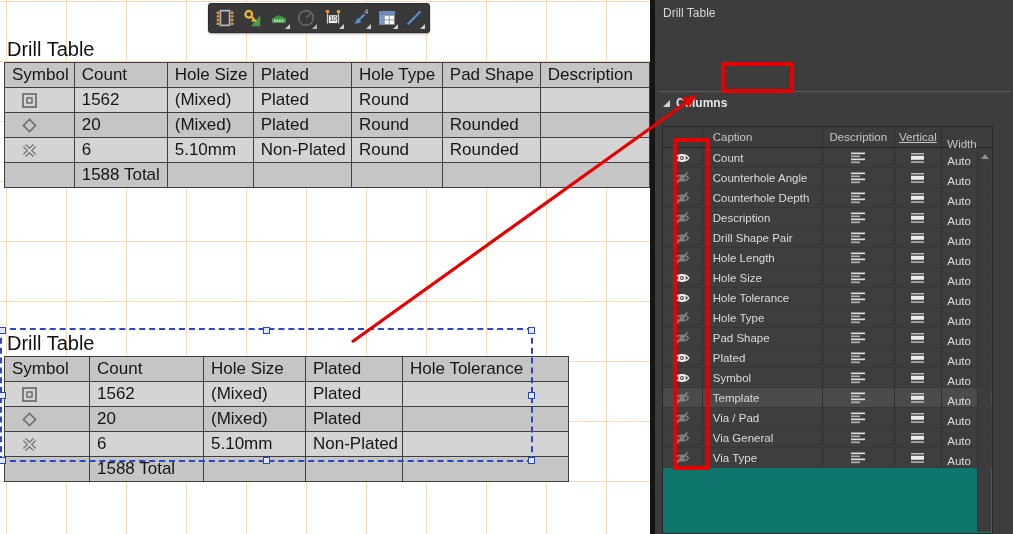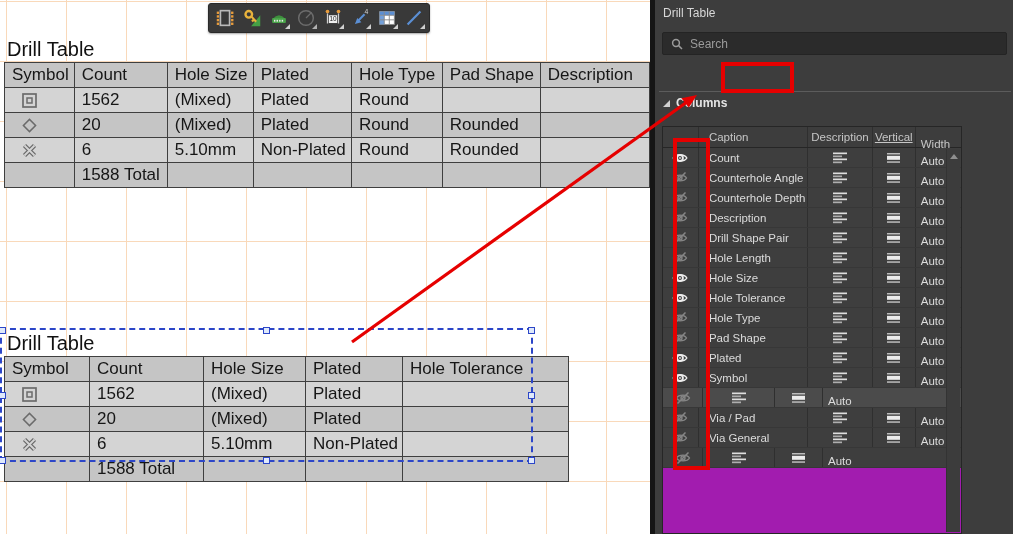--- a/index.html
+++ b/index.html
@@ -47,21 +47,21 @@
   .search-text{color:#9b9b9b;}
   .tabs{position:absolute;left:21px;top:69px;height:23px;display:flex;}
   .tab{height:22px;line-height:22px;padding:0 10px;color:#c9c9c9;background:#373737;
     border:1px solid #585858;border-bottom:none;margin-right:2px;}
   .tab.active{background:#454545;border-color:#7a7a7a;color:#e0e0e0;}
   .tab-underline{position:absolute;left:4px;top:91px;width:352px;height:1px;background:#5c5c5c;}
   .section-hd{position:absolute;left:7px;top:96px;display:flex;align-items:center;font-weight:bold;color:#e6e6e6;font-size:12px;}
   .section-hd svg{margin-right:5px;}
 
   
-  .pgrid{position:absolute;left:7px;top:126px;width:300px;height:408px;background:#a21caf;
+  .pgrid{position:absolute;left:7px;top:126px;width:331px;height:408px;background:#0f766e;
     border:1px solid #262626;box-sizing:border-box;overflow:hidden;font-size:11.5px;}
   .ghead{display:flex;height:21px;background:#3d3d3d;border-bottom:1px solid #262626;color:#c6c6c6;box-sizing:border-box;}
   .grow{display:flex;height:20px;background:#3e3e3e;border-bottom:1px solid #373737;box-sizing:border-box;align-items:center;color:#dcdcdc;}
   .grow.hl{background:#4b4b4b;}
   .gc{height:100%;display:flex;align-items:center;box-sizing:border-box;overflow:hidden;white-space:nowrap;}
   .gc0{width:40px;justify-content:center;border-right:1px solid #2f2f2f;}
   .gc1{width:121px;padding-left:10px;border-right:1px solid #2f2f2f;}
   .gc2{width:72px;justify-content:center;border-right:1px solid #2f2f2f;}
   .gc3{width:48px;justify-content:center;border-right:1px solid #2f2f2f;text-decoration:underline;}
   .gc4{width:50px;padding-left:5px;margin-top:7px;}
@@ -296,27 +296,20 @@
           <i class="handle" style="left: -3px; top: 127px;"></i>
           <i class="handle" style="left: 261px; top: 127px;"></i>
           <i class="handle" style="left: 526px; top: 127px;"></i>
         </div>
     </div>
   </div>
 
   <div class="panel">
     <div class="panel-title">Drill Table</div>
 
-    <div class="searchbox">
-      <svg width="12" height="12" viewBox="0 0 12 12">
-          <circle cx="5" cy="5" r="3.4" fill="none" stroke="#9b9b9b" stroke-width="1.5"></circle>
-          <path d="M7.6 7.6 L11 11" stroke="#9b9b9b" stroke-width="1.5"></path>
-        </svg>
-      <span class="search-text">Search</span>
-    </div>
 
     <div class="tab-underline"></div>
 
     <div class="section-hd">
       <svg width="9" height="9" viewBox="0 0 9 9">
           <polygon points="1,8 8,8 8,1" fill="#d0d0d0"></polygon>
         </svg>
       <span>Columns</span>
     </div>
 
@@ -642,20 +635,21 @@
             <div class="gc gc4">Auto</div>
           </div>
           <div class="grow hl">
             <div class="gc gc0">
               <svg width="16" height="12" viewBox="0 0 16 12">
                 <path d="M1.5 6 C3.8 2.2 12.2 2.2 14.5 6 C12.2 9.8 3.8 9.8 1.5 6 Z" fill="none" stroke="#858585" stroke-width="1.4"></path>
                 <circle cx="8" cy="6" r="2" fill="none" stroke="#858585" stroke-width="1.4"></circle>
                 <path d="M13.5 0.5 L2.5 11.5" stroke="#858585" stroke-width="1.5"></path>
               </svg>
             </div>
+            <div class="gc gc1">Template</div>
             <div class="gc gc2">
               <svg width="16" height="12" viewBox="0 0 16 12">
                 <rect x="1" y="0.5" width="14" height="1.7" fill="#dedede"></rect>
                 <rect x="1" y="3.5" width="9" height="1.7" fill="#aeaeae"></rect>
                 <rect x="1" y="6.5" width="14" height="1.7" fill="#dedede"></rect>
                 <rect x="1" y="9.5" width="9" height="1.7" fill="#aeaeae"></rect>
               </svg>
             </div>
             <div class="gc gc3">
               <svg width="15" height="12" viewBox="0 0 15 12">
@@ -719,20 +713,21 @@
             <div class="gc gc4">Auto</div>
           </div>
           <div class="grow">
             <div class="gc gc0">
               <svg width="16" height="12" viewBox="0 0 16 12">
                 <path d="M1.5 6 C3.8 2.2 12.2 2.2 14.5 6 C12.2 9.8 3.8 9.8 1.5 6 Z" fill="none" stroke="#858585" stroke-width="1.4"></path>
                 <circle cx="8" cy="6" r="2" fill="none" stroke="#858585" stroke-width="1.4"></circle>
                 <path d="M13.5 0.5 L2.5 11.5" stroke="#858585" stroke-width="1.5"></path>
               </svg>
             </div>
+            <div class="gc gc1">Via Type</div>
             <div class="gc gc2">
               <svg width="16" height="12" viewBox="0 0 16 12">
                 <rect x="1" y="0.5" width="14" height="1.7" fill="#dedede"></rect>
                 <rect x="1" y="3.5" width="9" height="1.7" fill="#aeaeae"></rect>
                 <rect x="1" y="6.5" width="14" height="1.7" fill="#dedede"></rect>
                 <rect x="1" y="9.5" width="9" height="1.7" fill="#aeaeae"></rect>
               </svg>
             </div>
             <div class="gc gc3">
               <svg width="15" height="12" viewBox="0 0 15 12">

